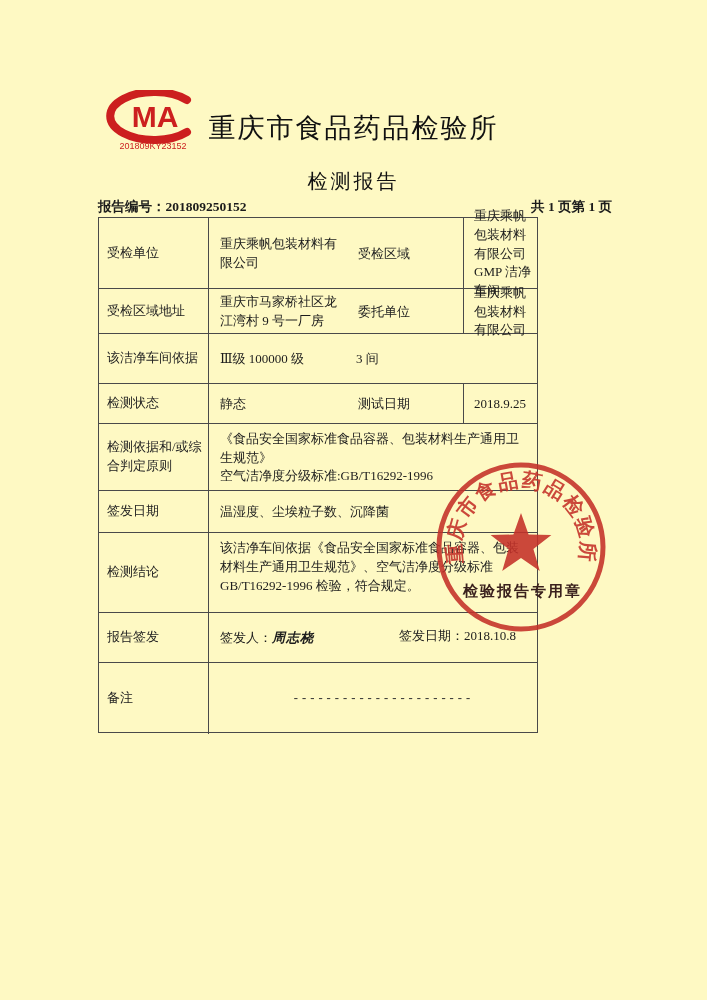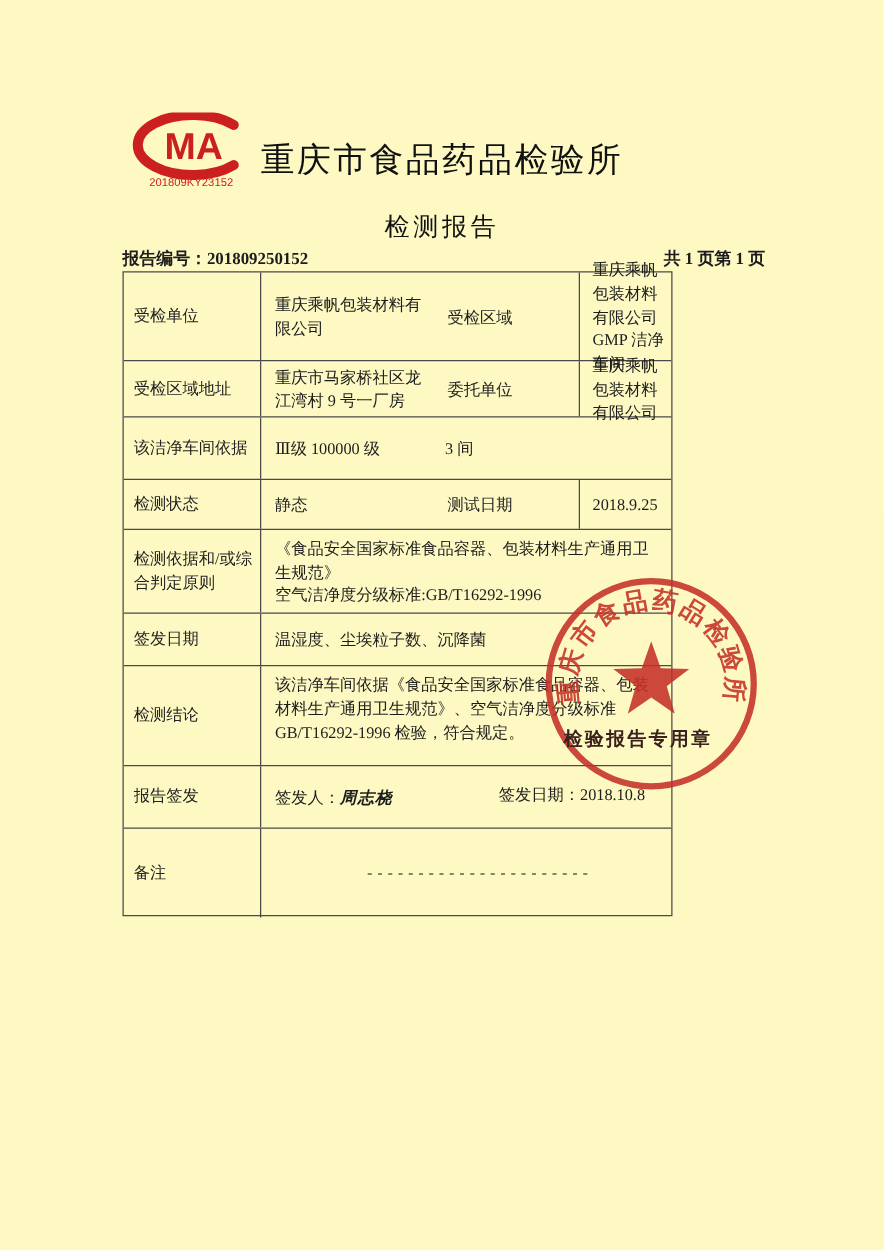--- a/index.html
+++ b/index.html
@@ -51,21 +51,21 @@
   .basis-lines span { display:block; }
   .signer-name { font-weight:bold; font-style:italic; letter-spacing:1px; }
   .issue-date { position:absolute; left:190px; top:14px; }
   .remark-dashes { width:100%; text-align:center; letter-spacing:1px; color:#333;
     font-family:"Liberation Mono","DejaVu Sans Mono",monospace; font-size:12px; }
 
   
   .stamp { position:absolute; left:433px; top:459px; width:176px; height:176px;
     opacity:.88; pointer-events:none; }
   .stamp-overlay-text {
-    position:absolute; left:451px; top:582px; width:160px;
+    position:absolute; left:463px; top:582px; width:160px;
     font-size:15px; font-weight:bold; color:#3a211d; letter-spacing:2px;
   }
 </style>
 </head>
 <body>
 
 <div class="page">
 
   <svg class="cma-logo" viewBox="0 0 104 68">
     <path d="M 84 42 A 44 24 0 1 1 84 10" fill="none" stroke="#cc1f1f" stroke-width="8" stroke-linecap="round"></path>

